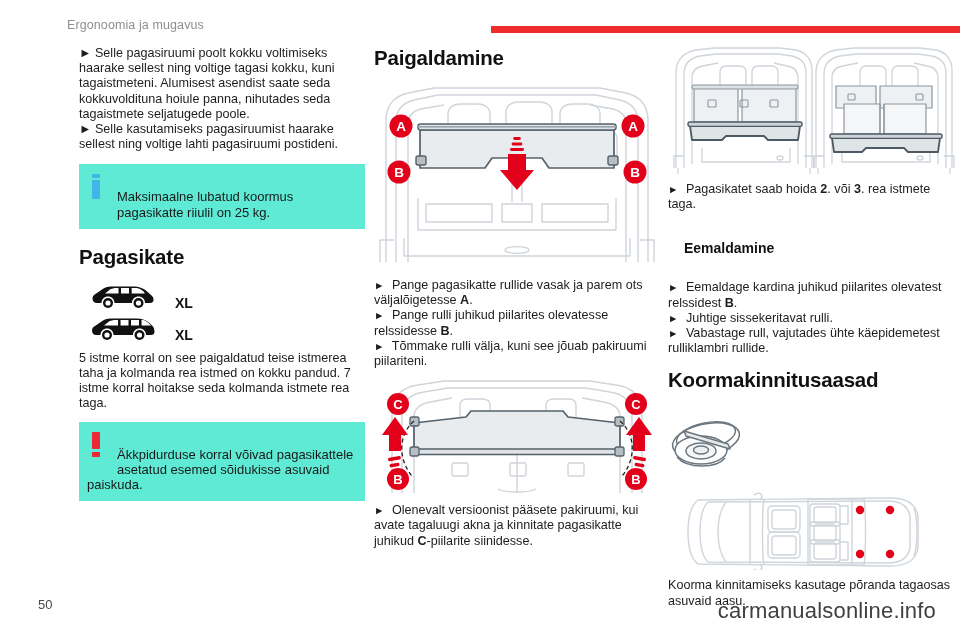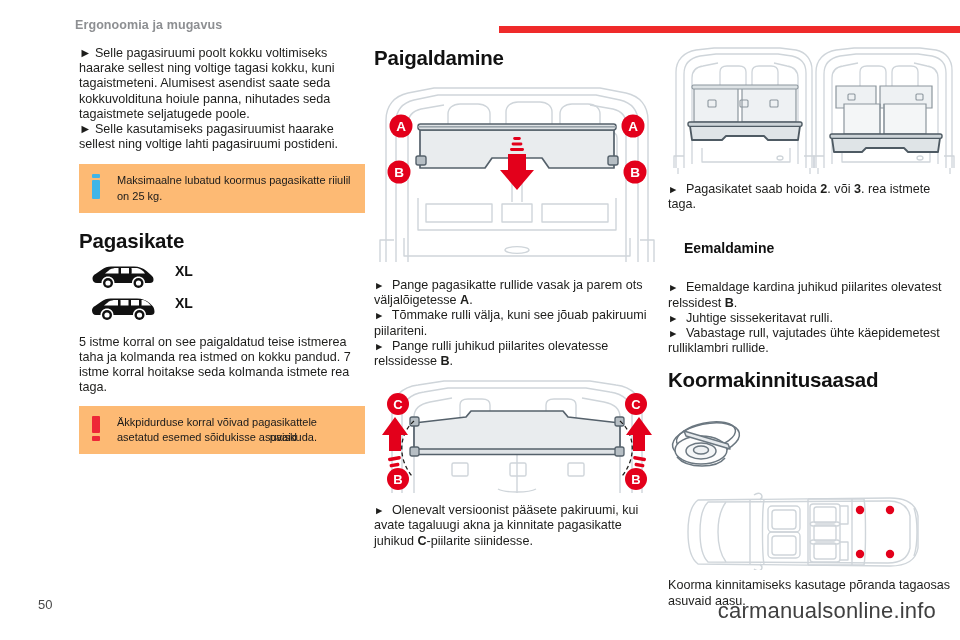--- a/index.html
+++ b/index.html
@@ -6,21 +6,21 @@
   html,body { width:960px; height:640px; }
   body {
     background:#ffffff;
     font-family:"Liberation Sans", sans-serif;
     color:#1a1a1a;
     position:relative;
     overflow:hidden;
   }
 
   
-  .page-header { position:absolute; top:0; left:12px; width:768px; height:40px;font-weight:bold; }
+  .page-header { position:absolute; top:0; left:4px; width:768px; height:40px; }
   .header-title {
     position:absolute; left:63px; top:18px;
     font-size:12.5px; color:#8d8f92; letter-spacing:.1px;
     white-space:nowrap;
   }
   .header-rule {
     position:absolute; left:487px; top:26px; width:473px; height:7px;
     background:#ef2a2a;
   }
 
@@ -52,24 +52,24 @@
   }
   h3.sub {
     font-size:14px;
     font-weight:bold;
     color:#111;
     margin:16px;
   }
 
   
   .notebox {
-    background:#fdba74;
+    background:#5eead4;
     position:relative;
-    padding:9px 8px 9px 38px;
-    font-size:11px;
+    padding:25px 8px 9px 38px;
+    font-size:13px;
     line-height:15.2px;
   }
   .notebox .hang { margin-left:-30px; }
   .note-icon {
     position:absolute; left:13px; top:10px;
     width:9px; height:26px;
   }
   .icon-info-dot {
     position:absolute; left:0; top:0;
     width:8px; height:4px; background:#3fb5e8; border-radius:1px;
@@ -81,21 +81,21 @@
   .icon-warn-bar {
     position:absolute; left:0; top:0;
     width:8px; height:17px; background:#ee2737; border-radius:1px;
   }
   .icon-warn-dot {
     position:absolute; left:0; top:20px;
     width:8px; height:5px; background:#ee2737; border-radius:1px;
   }
 
   
-  .size-row { display:flex; align-items:flex-start; height:32px; }
+  .size-row { display:flex; align-items:flex-end; height:32px; }
   .size-row .van { width:64px; height:28px; margin-left:12px; }
   .size-row .size-label {
     margin-left:20px; font-size:14px; font-weight:bold; color:#111;
   }
 
   
   .figure { position:relative; width:286px; }
   .figure svg { display:block; }
 
   
@@ -275,25 +275,25 @@
     </div>
 
     <div class="spacer-8"></div>
 
     <p class="body">
       <span class="bullet-arrow">►</span>
       <span>Pange pagasikatte rullide vasak ja parem ots väljalõigetesse </span><b>A</b><span>.</span>
     </p>
     <p class="body">
       <span class="bullet-arrow">►</span>
+      <span>Pange rulli juhikud piilarites olevatesse relssidesse </span><b>B</b><span>.</span>
+    </p>
+    <p class="body">
+      <span class="bullet-arrow">►</span>
       <span>Tõmmake rulli välja, kuni see jõuab pakiruumi piilariteni.</span>
-    </p>
-    <p class="body">
-      <span class="bullet-arrow">►</span>
-      <span>Pange rulli juhikud piilarites olevatesse relssidesse </span><b>B</b><span>.</span>
     </p>
 
     <div class="spacer-8"></div>
 
     <div class="figure">
       <svg width="286" height="118" viewBox="0 0 286 118">
         <g fill="none" stroke="#cfd5da" stroke-width="1.4" stroke-linejoin="round">
           <path d="M18 116 L18 34 C18 20 28 10 44 8 L70 4 L216 4 L242 8 C258 10 268 20 268 34 L268 116"></path>
           <path d="M28 116 L28 36 C28 25 36 17 50 15 L74 11 L212 11 L236 15 C250 17 258 25 258 36 L258 116"></path>
           <path d="M40 116 L40 40 C40 32 46 27 56 25 L78 21"></path>

